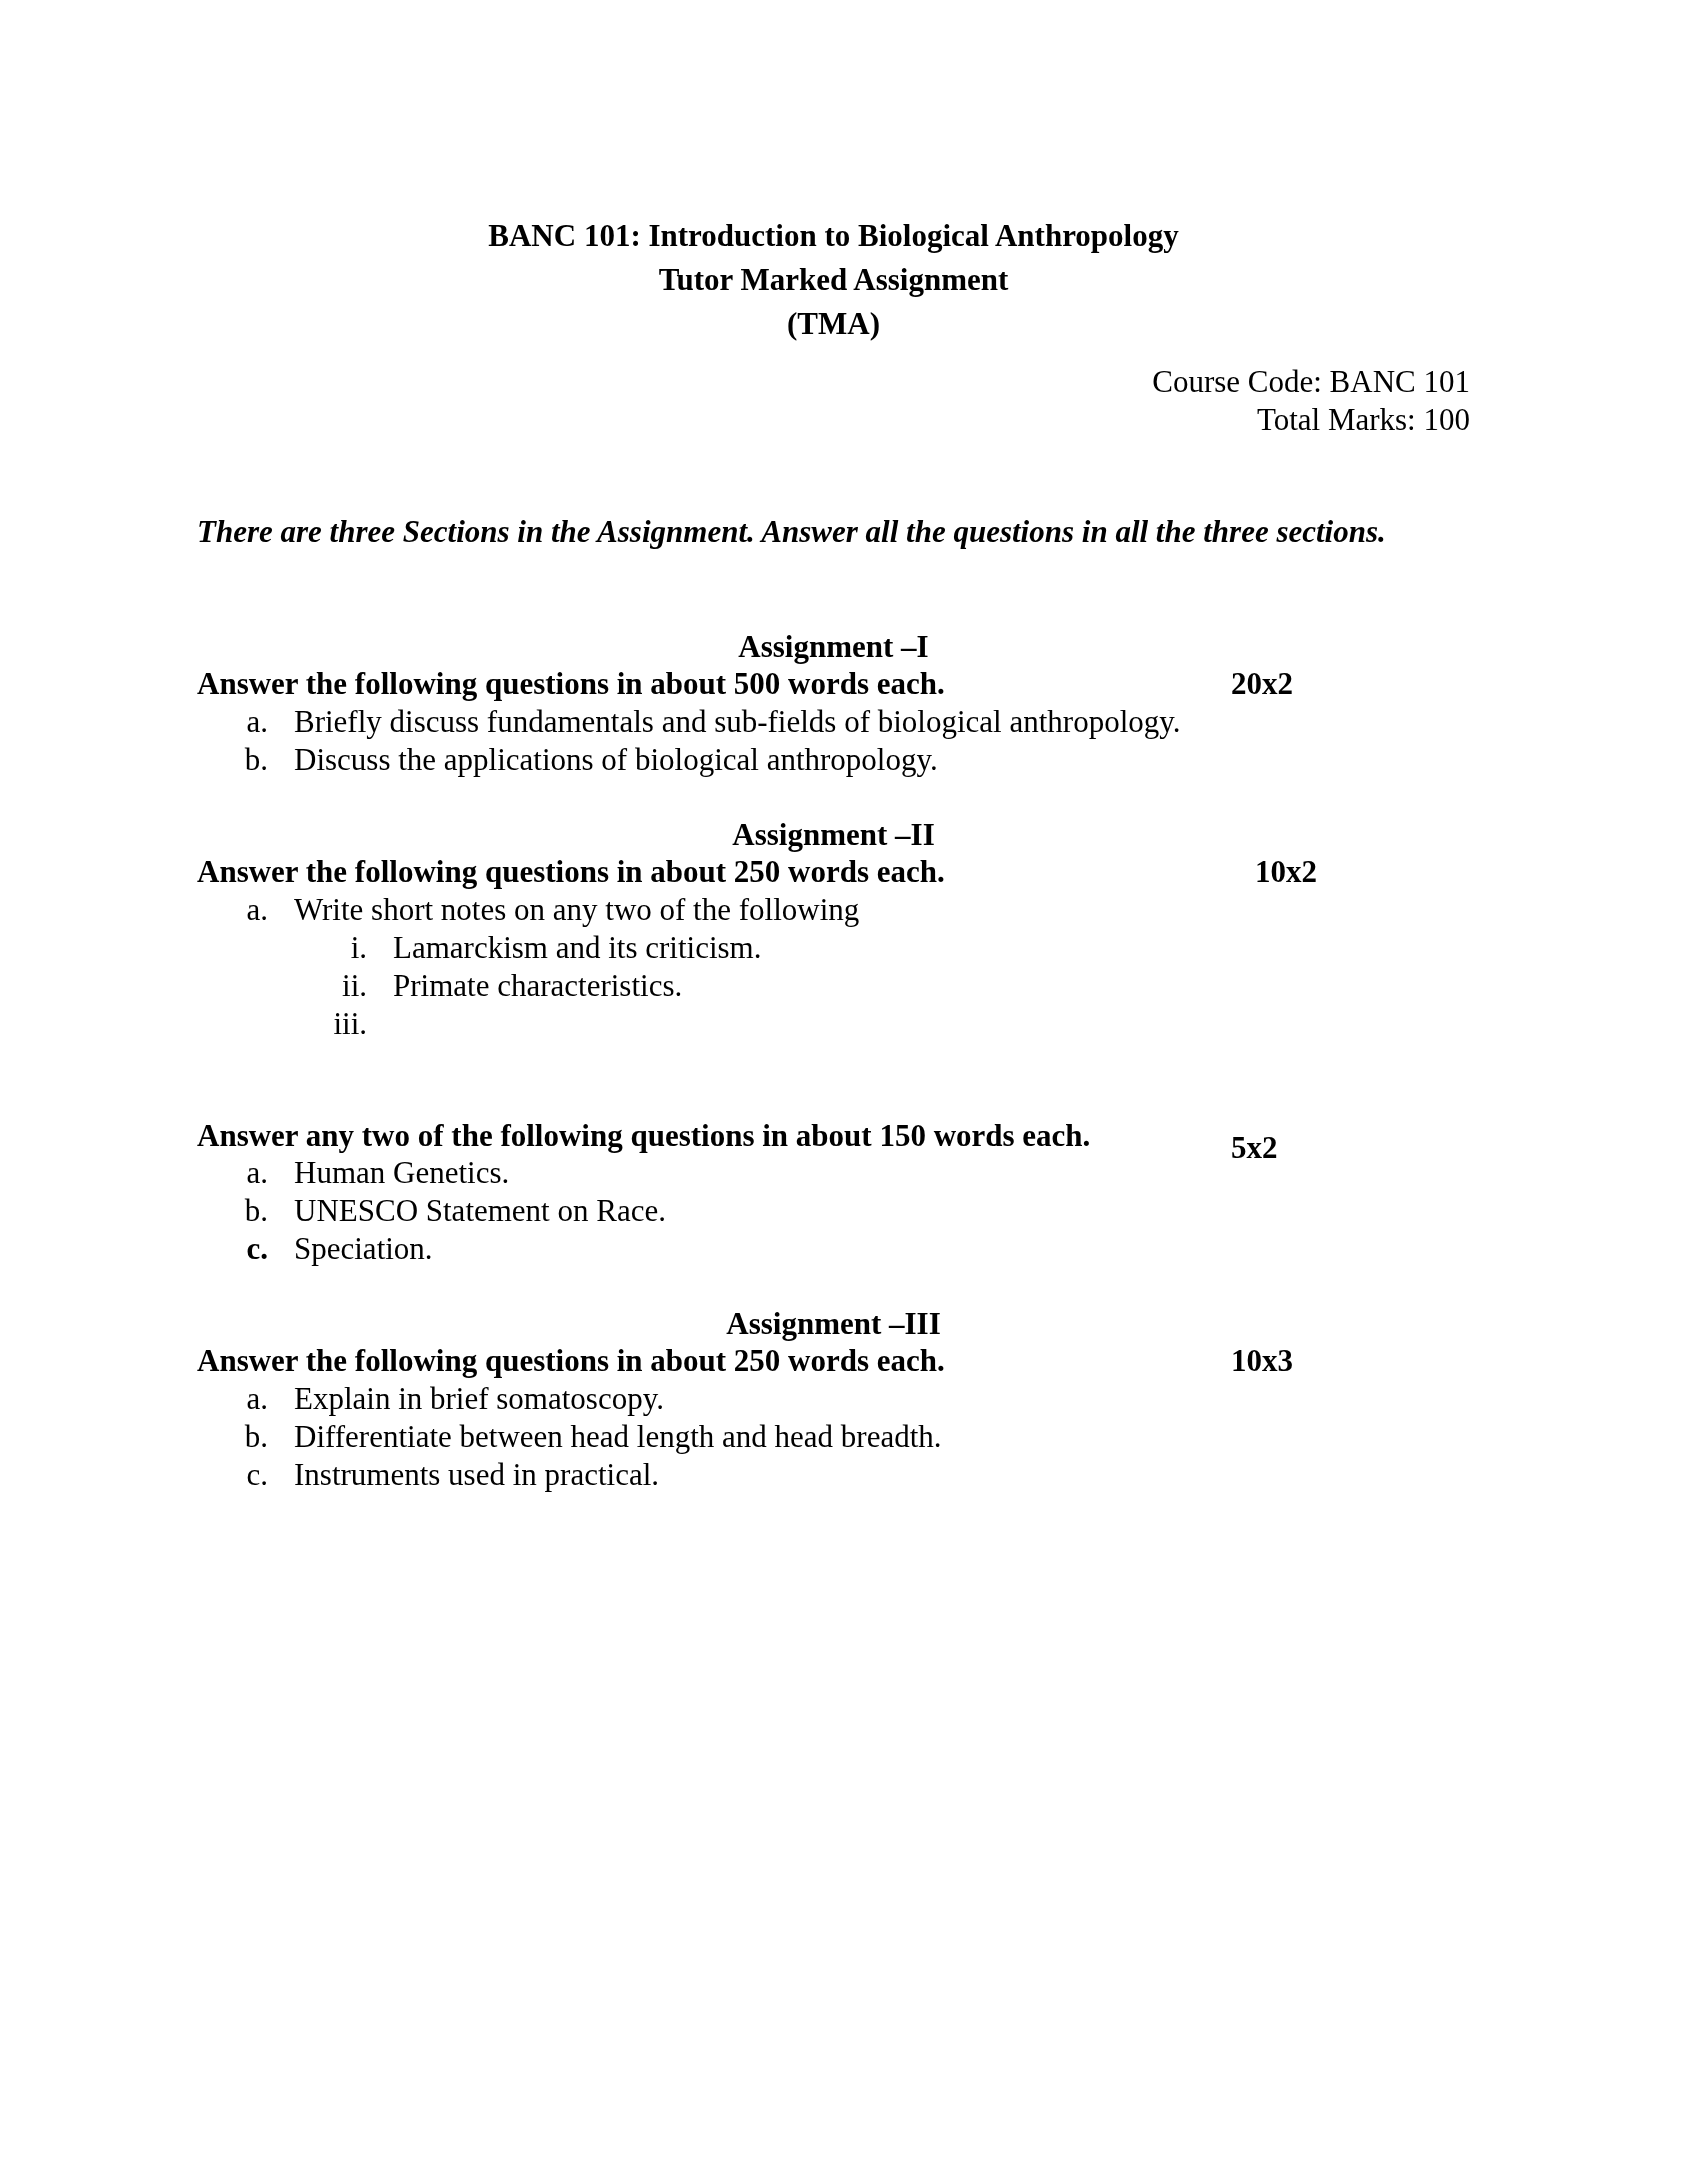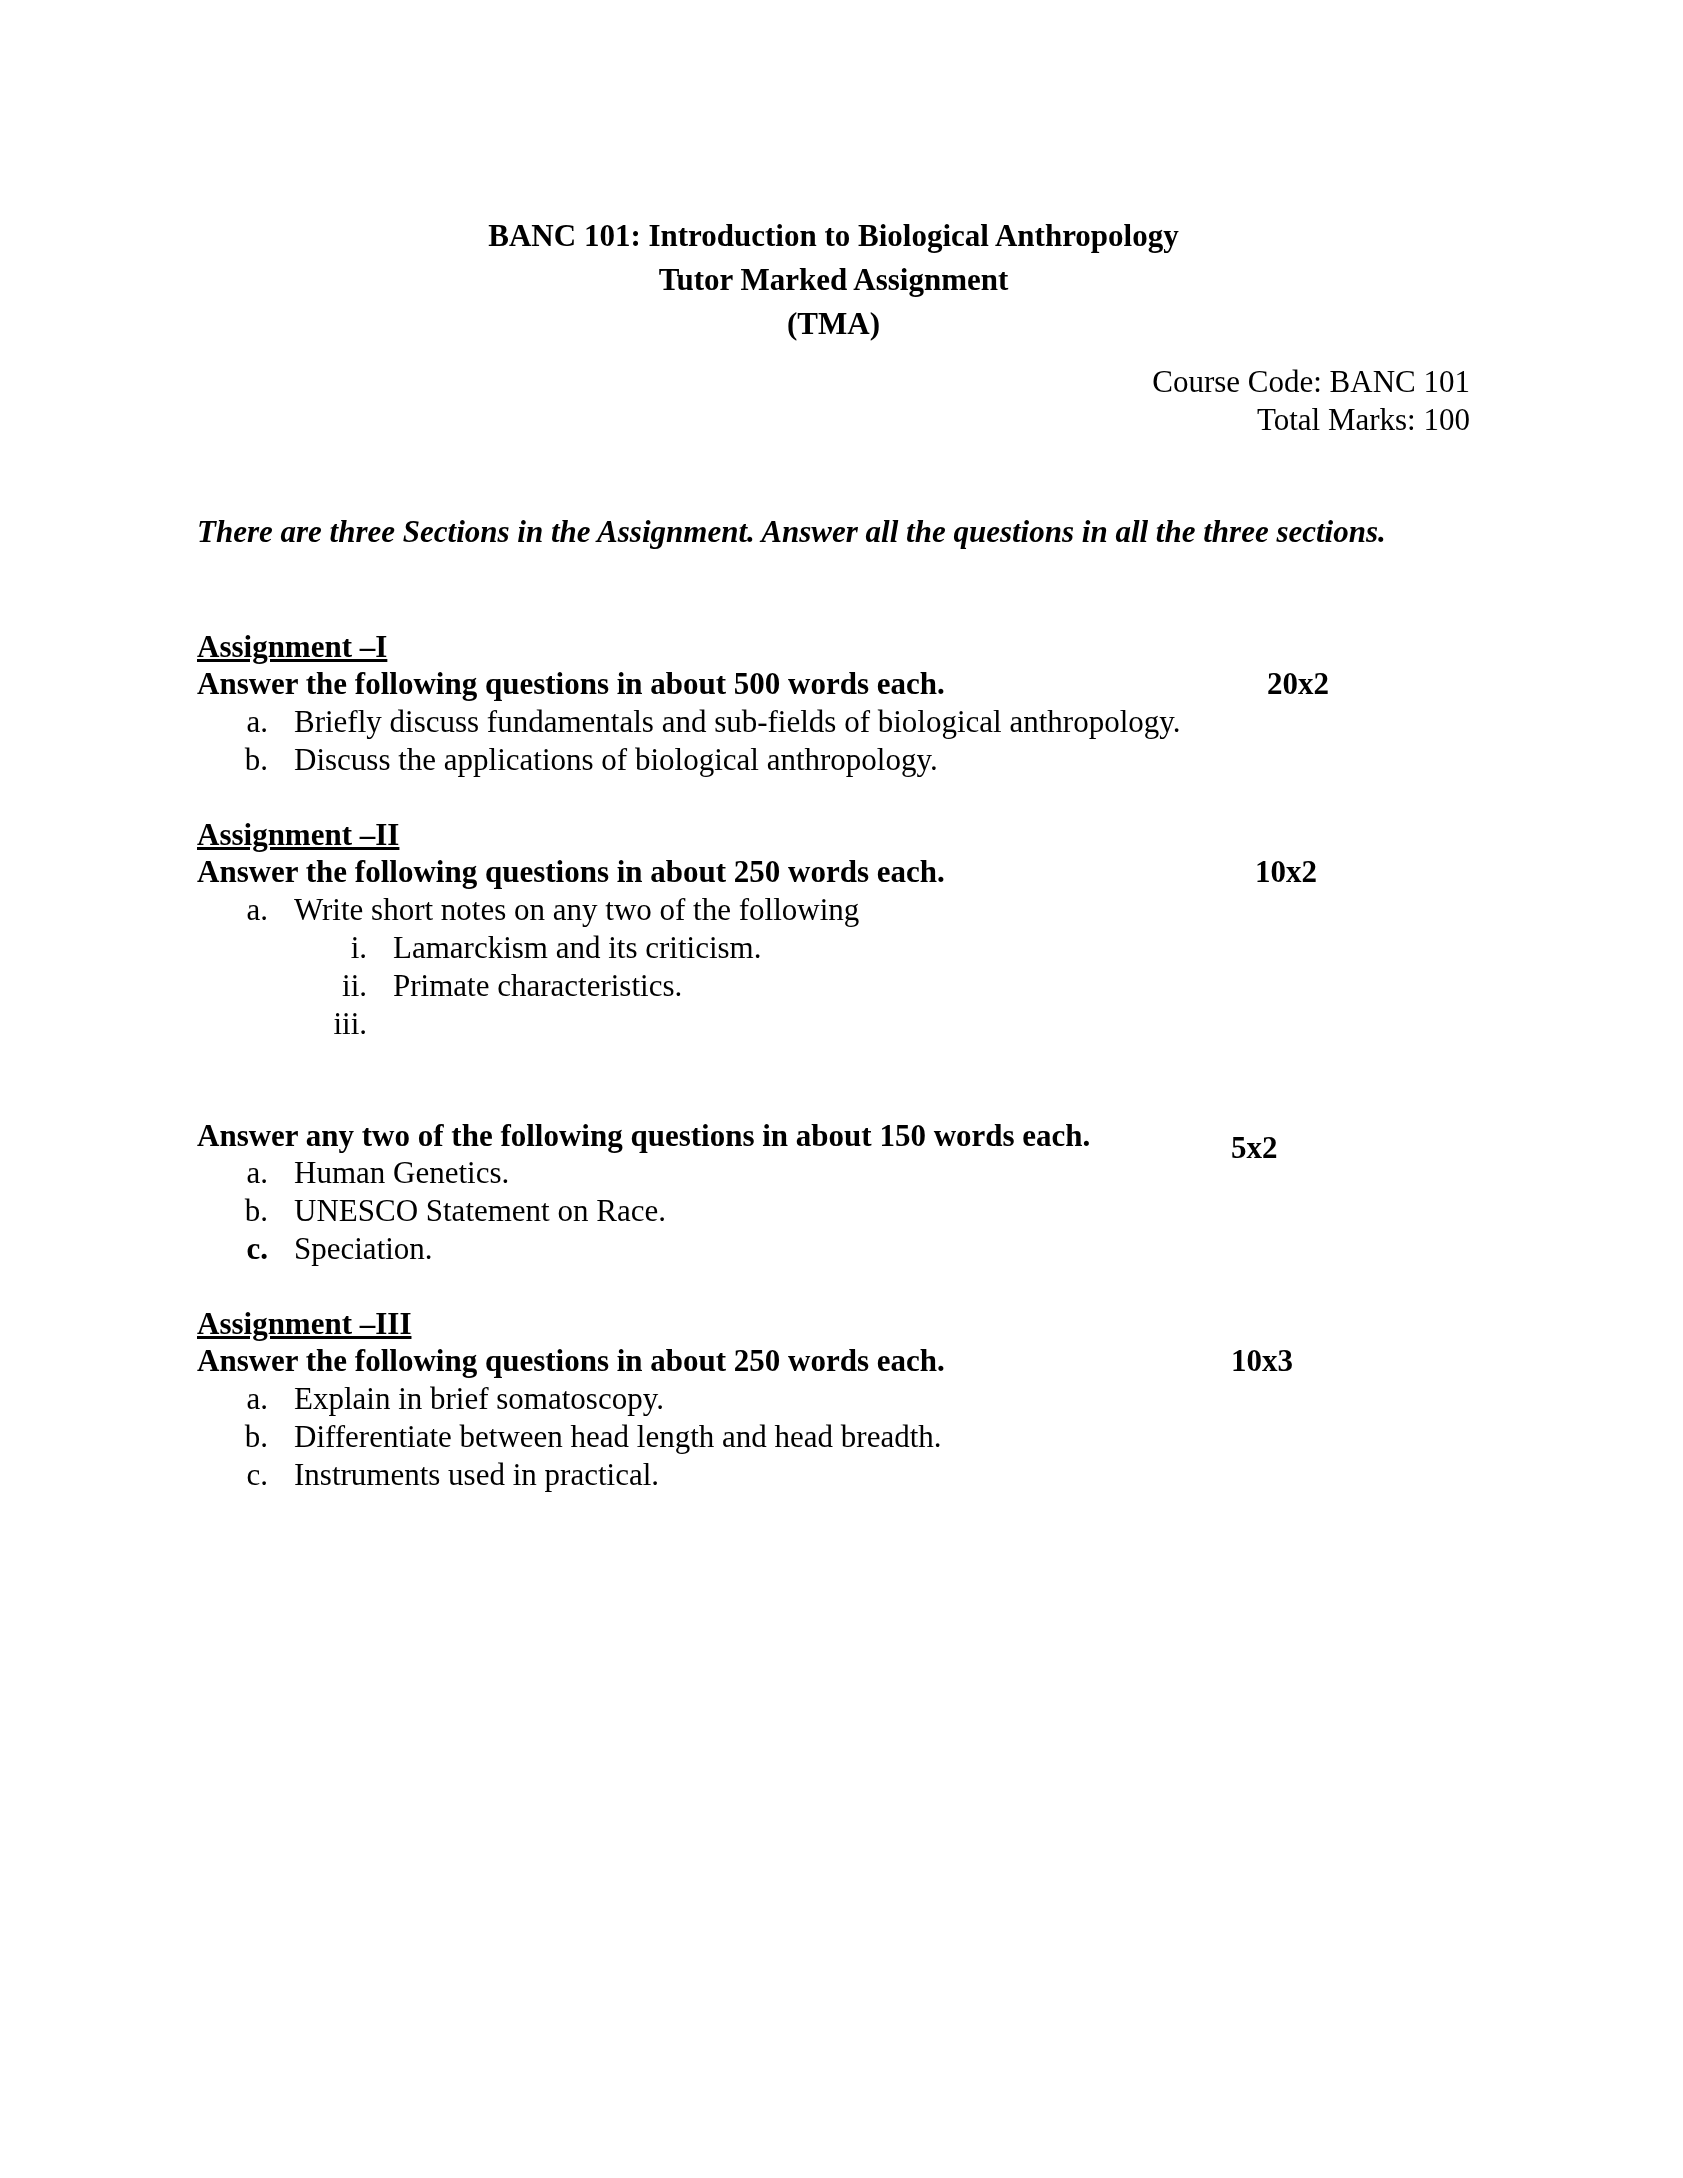--- a/index.html
+++ b/index.html
@@ -3,21 +3,21 @@
 <meta charset="utf-8">
 <style>
   html, body { margin:0; padding:0; background:#ffffff; }
   body { width:1683px; height:2178px; position:relative; overflow:hidden;
          font-family:"Liberation Serif", "DejaVu Serif", serif; color:#000; }
   .page { position:absolute; left:197px; top:0; width:1273px; }
   .center { text-align:center; font-weight:bold; font-size:31px; line-height:44px; }
   .title-block { position:absolute; left:0; width:1273px; top:194px;margin-top:20px; }
   .meta-block { position:absolute; right:0; top:363px; text-align:right; font-size:31px; line-height:38px; }
   .instr { position:absolute; left:0; top:513px; width:1273px; font-weight:bold; font-size:31px; line-height:38px; text-align:justify; text-align-last:left;font-style:italic; }
-  .sec-heading { position:absolute; left:0; width:1273px; text-align:left; font-weight:bold; font-size:31px; line-height:38px;text-decoration:underline; }
+  .sec-heading { position:absolute; left:0; width:1273px; text-align:center; font-weight:bold; font-size:31px; line-height:38px; }
   .q-head { position:absolute; left:0; width:1273px; font-weight:bold; font-size:31px; line-height:38px; }
   .q-head .marks { position:absolute; top:0; }
   .items { position:absolute; left:0; font-size:31px; line-height:38px; margin:0; padding:0; list-style:none; }
   .items li { position:relative; padding-left:97px; white-space:nowrap; }
   .items li .lbl { position:absolute; left:0; width:71px; text-align:right; }
   .items li .lbl.bold { font-weight:bold; }
   .sub-items { position:absolute; left:0; font-size:31px; line-height:38px; margin:0; padding:0; list-style:none; }
   .sub-items li { position:relative; padding-left:196px; white-space:nowrap; }
   .sub-items li .lbl { position:absolute; left:0; width:170px; text-align:right; }
 </style>
@@ -35,21 +35,21 @@
   <div class="meta-block">
     <div>Course Code: BANC 101</div>
     <div>Total Marks: 100</div>
   </div>
 
   <div class="instr">There are three Sections in the Assignment. Answer all the questions in all the three sections.</div>
 
   <div class="sec-heading" style="top:628px;">Assignment –I</div>
   <div class="q-head" style="top:665px;">
     <span>Answer the following questions in about 500 words each.</span>
-    <span class="marks" style="left:1070px;">20x2</span>
+    <span class="marks" style="left:1034px;">20x2</span>
   </div>
   <ul class="items" style="top:703px;">
     <li><span class="lbl">a.</span><span>Briefly discuss fundamentals and sub-fields of biological anthropology.</span></li>
     <li><span class="lbl">b.</span><span>Discuss the applications of biological anthropology.</span></li>
   </ul>
 
   <div class="sec-heading" style="top:816px;">Assignment –II</div>
   <div class="q-head" style="top:853px;">
     <span>Answer the following questions in about 250 words each.</span>
     <span class="marks" style="left:1034px;margin-left:24px;">10x2</span>

